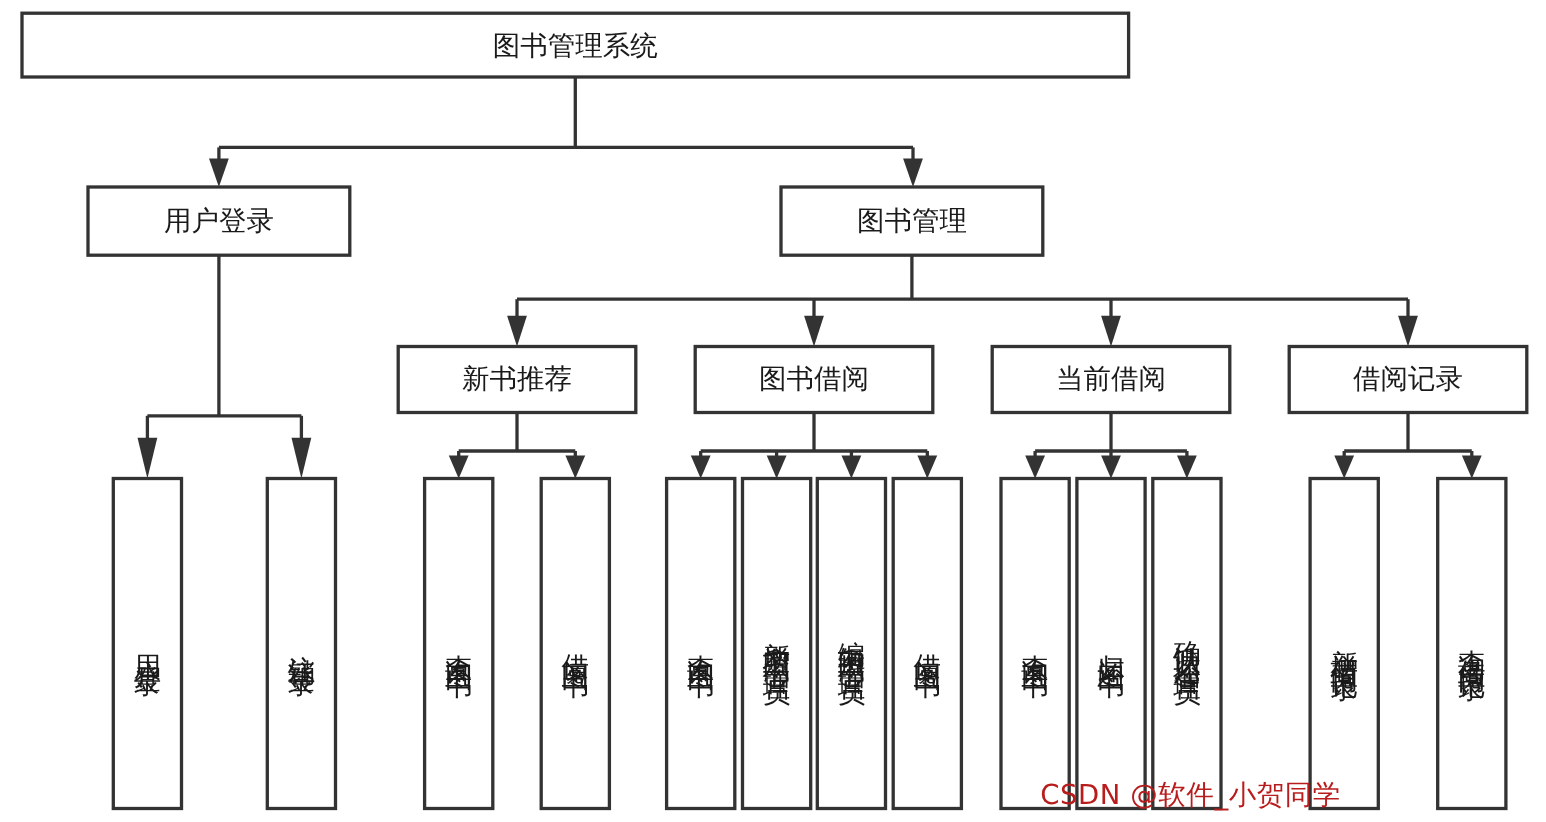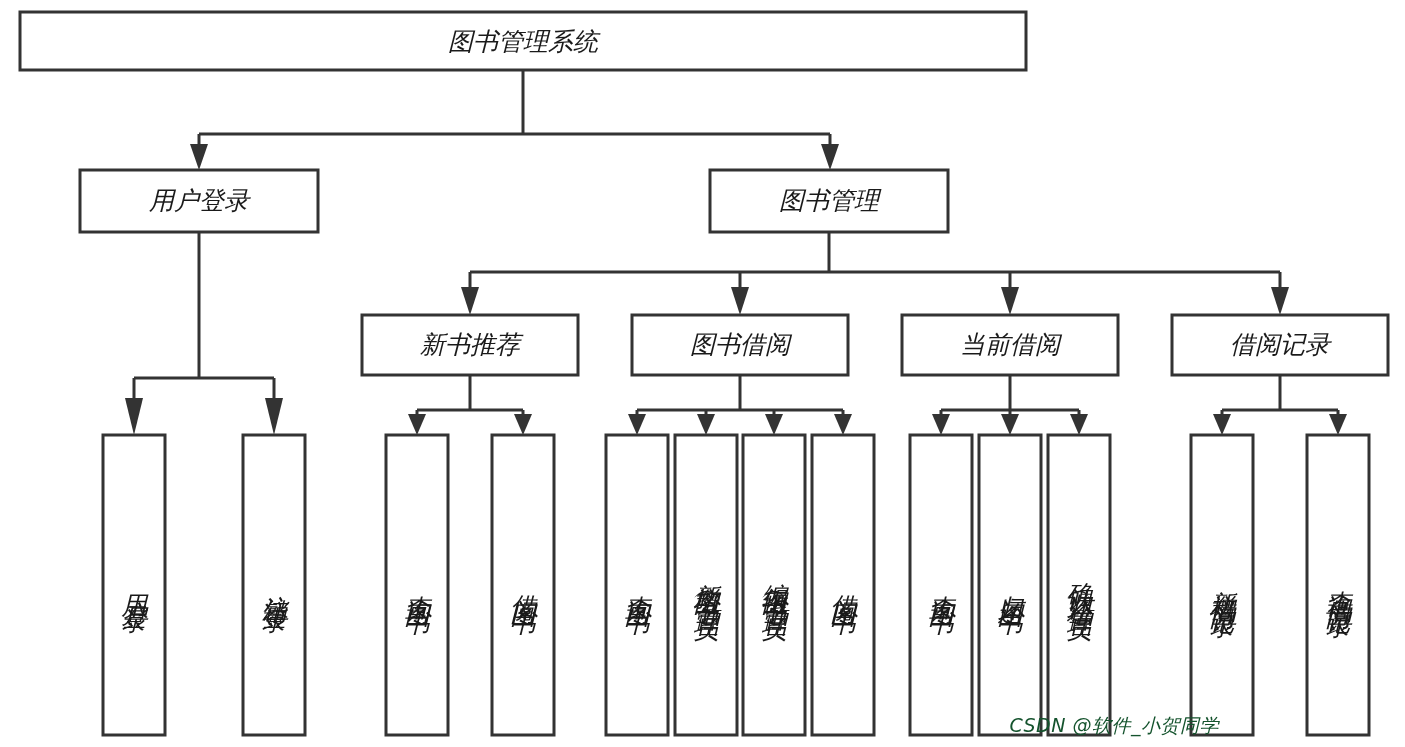--- a/index.html
+++ b/index.html
@@ -12,21 +12,20 @@
     width: 1405px;
     height: 747px;
     font-family: "DejaVu Sans", "Liberation Sans", sans-serif;
     overflow: hidden;
   }
   #diagram-root {
     position: relative;
     width: 1227px;
     height: 747px;
     background: #ffffff;
-    font-style: italic;
   }
   svg#flow {
     position: absolute;
     left: 0;
     top: 0;
     width: 1405px;
     height: 747px;
     display: block;
   }
   .node-box {
@@ -77,22 +76,22 @@
     align-items: center;
     justify-content: center;
     white-space: nowrap;
     text-align: center;
   }
   .watermark {
     position: absolute;
     right: 8px;
     bottom: 8px;
     font-family: "DejaVu Sans", "Liberation Sans", sans-serif;
-    font-size: 19px;
-    color: #14532d;
+    font-size: 25px;
+    color: #b91c1c;
     letter-spacing: 0.5px;
     white-space: nowrap;
   }
 </style>
 </head>
 <body>
 
 <div id="diagram-root">
 
   <svg id="flow" viewBox="0 0 1405 747" xmlns="http://www.w3.org/2000/svg">

